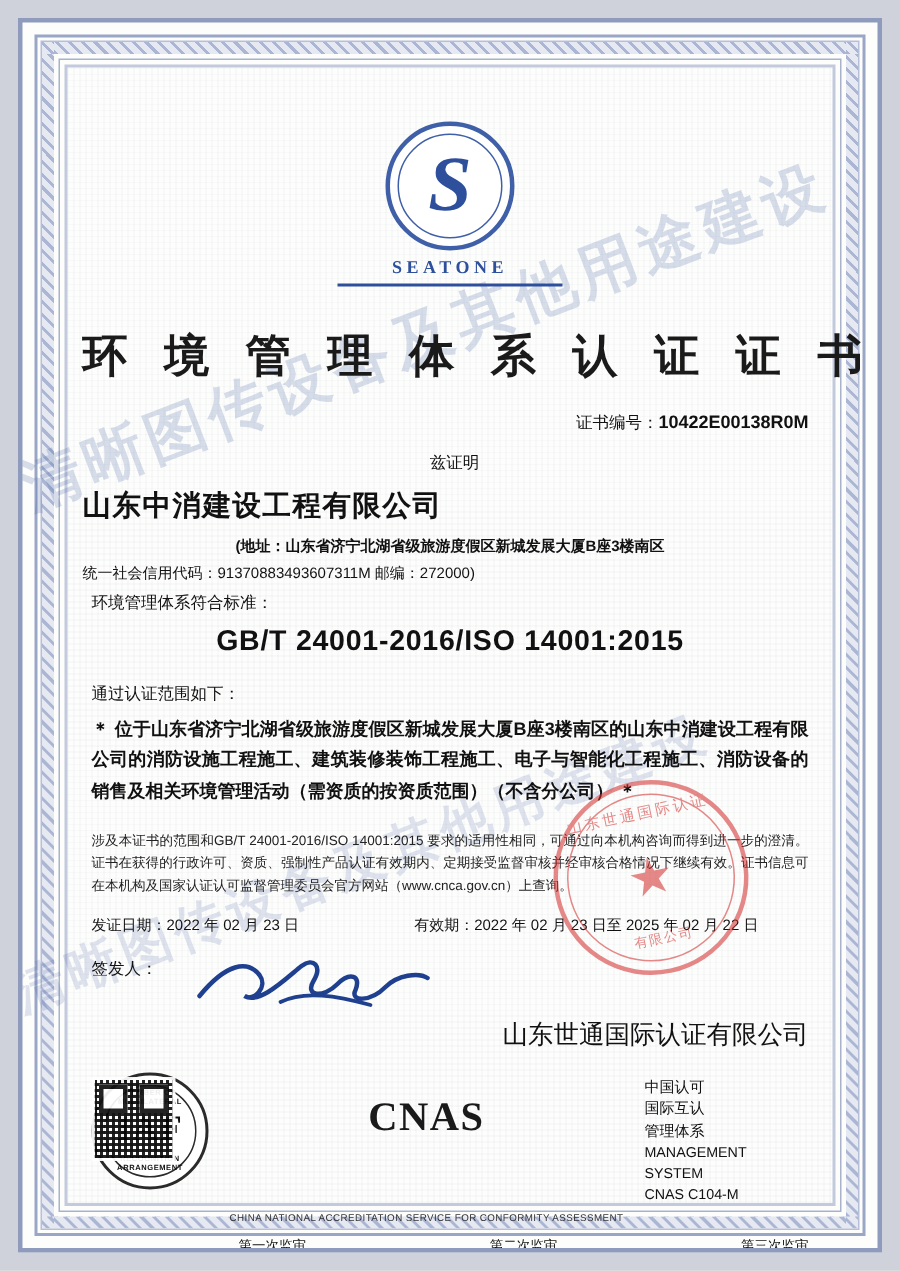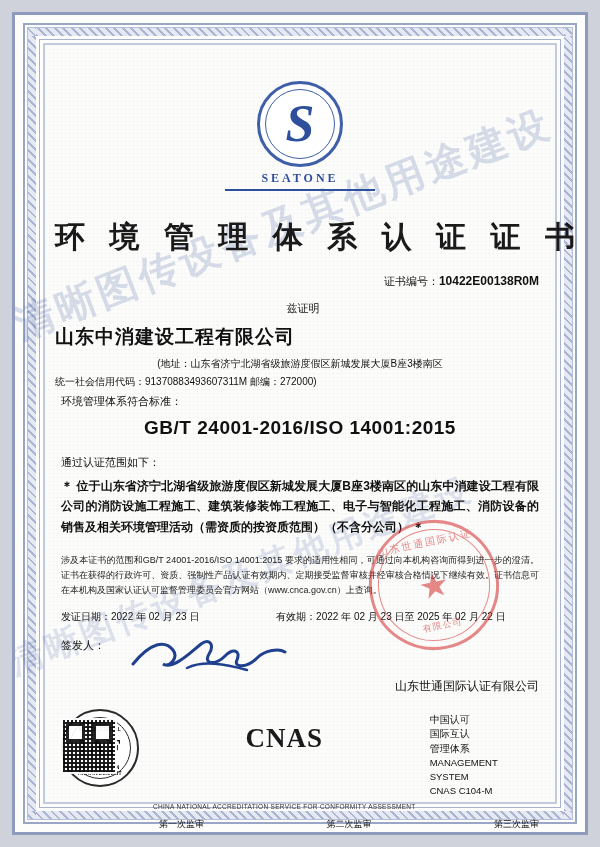--- a/index.html
+++ b/index.html
@@ -141,20 +141,21 @@
     font-size:19px;
     font-weight:bold;
     color:#111;
     letter-spacing:1px;
   }
   .addr{
     margin-top:7px;
     text-align:center;
     font-size:10px;
     color:#111;
+    font-weight:bold;
   }
   .code{
     margin-top:4px;
     text-align:left;
     font-size:10px;
     color:#111;
   }
 
   .std-label{
     margin-top:5px;
@@ -213,21 +214,21 @@
     color:#111;
     padding-left:6px;
     position:relative;
     height:52px;
   }
   .sig-svg{
     position:absolute;left:74px;top:-8px;
   }
   .issuer{
     text-align:right;
-    font-size:12px;
+    font-size:17px;
     color:#111;
     padding-right:6px;
     margin-top:-12px;
   }
 
   
   .accred{
     margin-top:14px;
     display:flex;
     align-items:flex-start;

